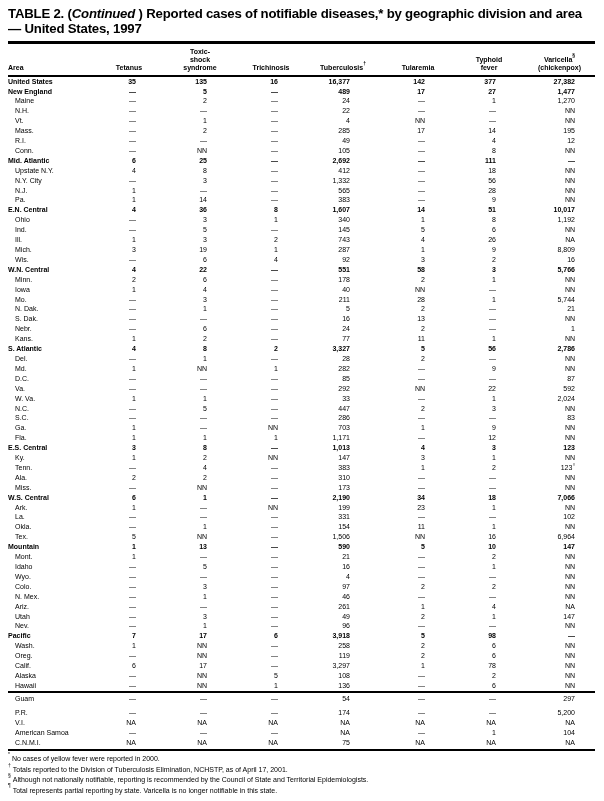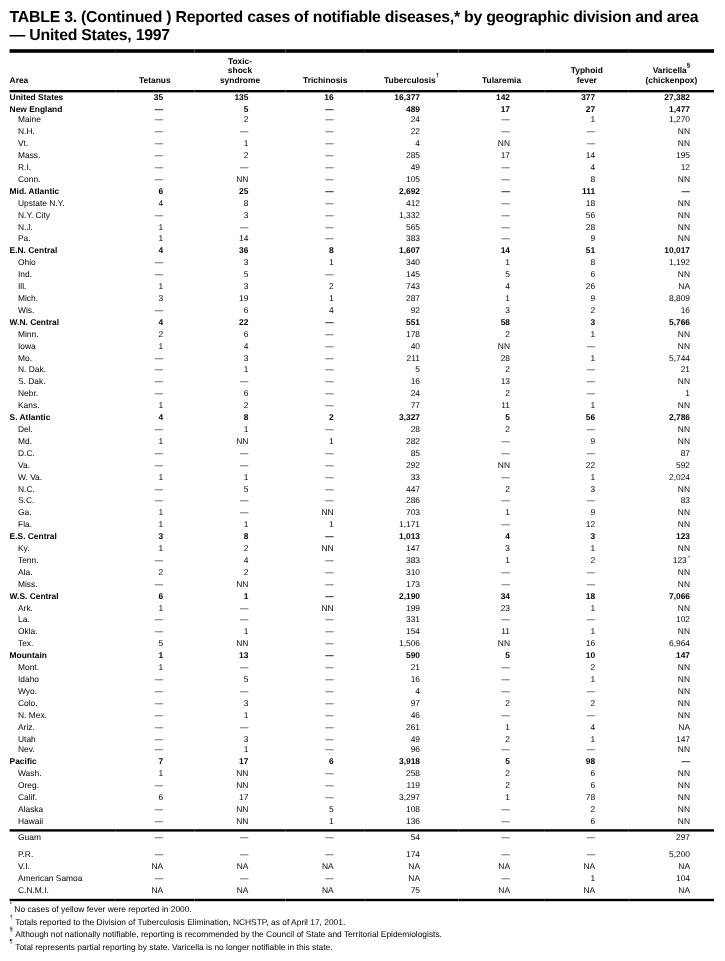--- a/index.html
+++ b/index.html
@@ -6,21 +6,21 @@
   body{
     width:604px;height:801px;background:#ffffff;color:#000000;
     font-family:"Liberation Sans",sans-serif;
     -webkit-font-smoothing:antialiased;
   }
   .page{padding:7px 9px 0 8px;}
 
   .title{
     font-weight:bold;font-size:13.2px;line-height:14.8px;letter-spacing:-0.2px;
   }
-  .title .cont{margin-top:48px;}
+  .title .cont{font-style:italic;margin-top:48px;}
 
   table.report{
     border-collapse:collapse;table-layout:fixed;width:587px;
     margin-top:4px;border-top:3px solid #000;
   }
   thead th{
     font-size:7px;font-weight:bold;line-height:8px;
     vertical-align:bottom;text-align:center;
     padding:4px 0 3px 0;white-space:nowrap;
   }
@@ -54,21 +54,21 @@
   .footnotes{margin-top:3px;font-size:7px;line-height:10.4px;width:587px;}
   .footnote{padding-left:7px;text-indent:-7px;}
   .footnote sup{margin-right:2px;}
 </style>
 </head>
 <body>
 
 <div class="page">
 
   <div class="title">
-    <span>TABLE 3. (</span><span class="cont">Continued</span><span> ) Reported cases of notifiable diseases,* by geographic division and area — United States, 1997</span>
+    <span>TABLE 2. (</span><span class="cont">Continued</span><span> ) Reported cases of notifiable diseases,* by geographic division and area — United States, 1997</span>
   </div>
 
   <table class="report">
     <colgroup>
       <col style="width:88px">
         <col style="width:66px">
         <col style="width:76px">
         <col style="width:66px">
       <col style="width:78px">
         <col style="width:72px">

